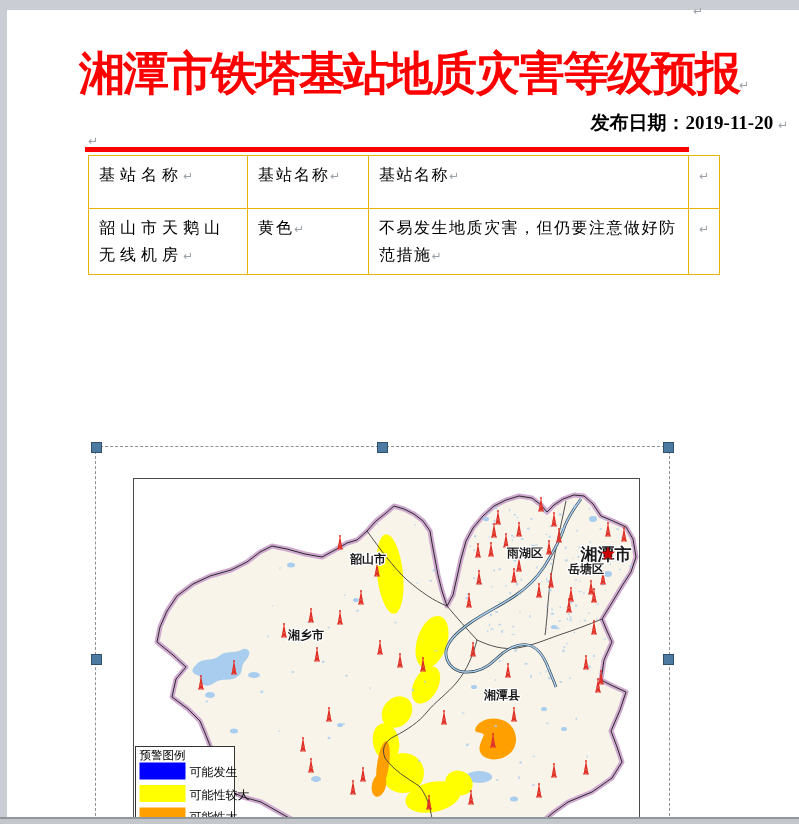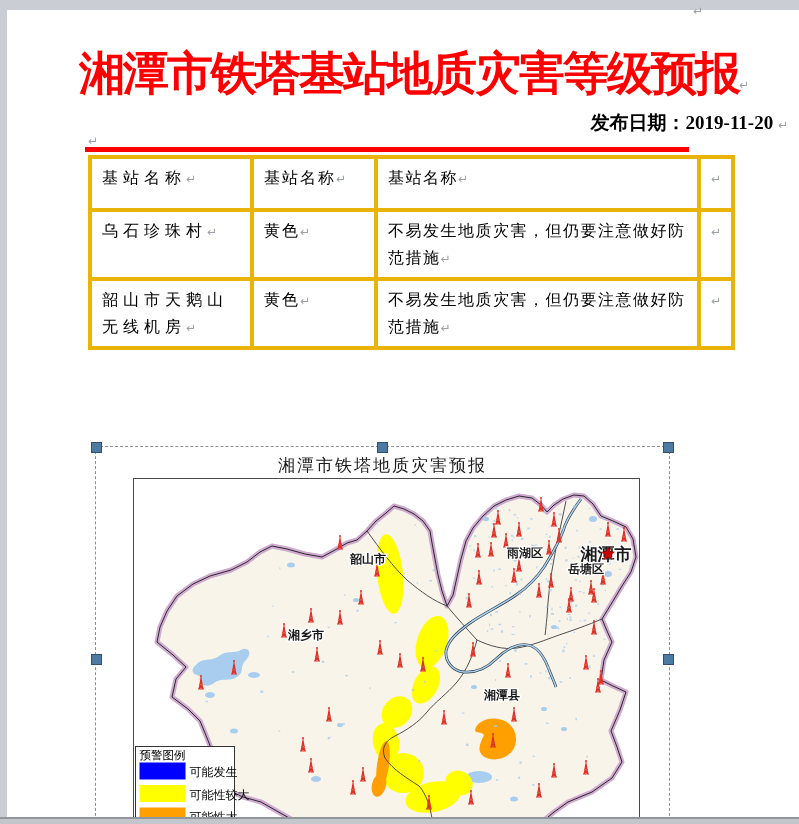--- a/index.html
+++ b/index.html
@@ -13,21 +13,21 @@
        font-family:"Liberation Sans","DejaVu Sans",sans-serif;font-weight:bold;
        font-size:46px;letter-spacing:-2px;line-height:1.2}
   .date-line{position:absolute;top:110px;left:8px;width:780px;margin:0;text-align:right;
        font-size:19px;font-weight:bold}
   .pilcrow{color:#9aa0a8;font-size:12px;font-family:"DejaVu Sans",sans-serif;
        font-weight:normal;letter-spacing:0;vertical-align:baseline}
   .pilcrow-abs{position:absolute;z-index:5}
   .red-bar{position:absolute;left:85px;top:147px;width:604px;height:5px}
   table.report{position:absolute;left:88px;top:155px;border-collapse:collapse;
        table-layout:fixed;font-size:16px;line-height:27px}
-  table.report td{border:4px solid #eab308;vertical-align:top;padding:5px 6px 4px 10px}
+  table.report td{border:1px solid #eab308;vertical-align:top;padding:5px 6px 4px 10px}
   td.c-name{width:142px;letter-spacing:5px}
   td.c-level{width:104px;letter-spacing:2px}
   td.c-desc{width:303px;letter-spacing:1.5px}
   td.c-out{border:none;width:14px;padding:4px 0 0 2px;vertical-align:top}
   .map-frame{position:absolute;left:95px;top:446px;width:573px;height:378px;
        border:1px dashed #8f8f8f;background:#fff}
   .handle{position:absolute;width:9px;height:9px;background:#4d7aa0;border:1px solid #2f516f;z-index:10}
   .h-tl{left:-5px;top:-5px}.h-tm{left:281px;top:-5px}.h-tr{right:-5px;top:-5px}
   .h-ml{left:-5px;top:207px}.h-mr{right:-5px;top:207px}
   .map-title{position:absolute;top:7px;left:0;width:100%;margin:0;text-align:center;
@@ -54,42 +54,35 @@
 <div class="red-bar" style="background: rgb(255, 0, 0);"></div>
 
 <table class="report">
   <tbody id="table-body">
       <tr style="height: 53px;">
         <td class="c-name"><span>基站名称</span><span class="pilcrow">↵</span></td>
         <td class="c-level"><span>基站名称</span><span class="pilcrow">↵</span></td>
         <td class="c-desc"><span>基站名称</span><span class="pilcrow">↵</span></td>
         <td class="c-out"><span class="pilcrow">↵</span></td>
       </tr>
-      <tr style="height: 55px;">
-        <td class="c-name"><span>乌石珍珠村</span><span class="pilcrow">↵</span></td>
-        <td class="c-level"><span>黄色</span><span class="pilcrow">↵</span></td>
-        <td class="c-desc"><span>不易发生地质灾害，但仍要注意做好防范措施</span><span class="pilcrow">↵</span></td>
-        <td class="c-out"><span class="pilcrow">↵</span></td>
-      </tr>
       <tr style="height: 59px;">
         <td class="c-name"><span>韶山市天鹅山无线机房</span><span class="pilcrow">↵</span></td>
         <td class="c-level"><span>黄色</span><span class="pilcrow">↵</span></td>
         <td class="c-desc"><span>不易发生地质灾害，但仍要注意做好防范措施</span><span class="pilcrow">↵</span></td>
         <td class="c-out"><span class="pilcrow">↵</span></td>
       </tr>
     </tbody>
 </table>
 
 <div class="map-frame">
   <div class="handle h-tl"></div>
   <div class="handle h-tm"></div>
   <div class="handle h-tr"></div>
   <div class="handle h-ml"></div>
   <div class="handle h-mr"></div>
-  <h2 class="map-title">湘潭市铁塔地质灾害预报</h2>
   <div class="map-box">
     <svg id="map-svg" width="505" height="346" viewBox="0 0 505 346" xmlns="http://www.w3.org/2000/svg">
         <defs>
           <clipPath id="landclip">
             <path d="M252,34 L260,27 L270,30 L280,35 L289,42 L296,52 L298,64 L301,80 L304,96 L308,112 L313,127 L319,116 L323,98 L327,80 L332,62 L339,49 L349,37 L360,27 L372,21 L385,17 L398,19 L407,26 L413,33 L420,26 L429,20 L440,16 L450,17 L459,25 L467,37 L479,42 L492,48 L499,60 L502,78 L497,93 L488,107 L479,122 L468,140 L473,152 L478,163 L470,181 L467,201 L479,207 L492,213 L486,231 L477,252 L483,268 L488,283 L478,299 L458,313 L434,323 L420,333 L408,343 L402,356 L165,356 L157,340 L141,331 L127,323 L109,318 L96,312 L87,294 L79,274 L71,254 L66,242 L54,230 L38,218 L42,200 L52,188 L39,176 L23,163 L26,148 L33,132 L43,117 L59,105 L76,97 L97,91 L113,83 L126,73 L138,67 L153,70 L171,75 L188,78 L201,71 L213,64 L223,61 L233,52 L242,42 Z"></path>
           </clipPath>
           <symbol id="tower" viewBox="0 0 10 14">
             <path d="M5,1.2 L5,3 M3.2,13 L5,3 L6.8,13 M2.2,13 L7.8,13 M3.9,6.5 L6.1,6.5 M3.4,9.5 L6.6,9.5 M3.9,6.5 L6.6,9.5 M6.1,6.5 L3.4,9.5 M3.4,9.5 L6.8,13 M6.6,9.5 L3.2,13" stroke="#E03228" stroke-width="1" fill="none"></path>
             <circle cx="5" cy="1" r="0.9" fill="#E03228"></circle>
           </symbol>

